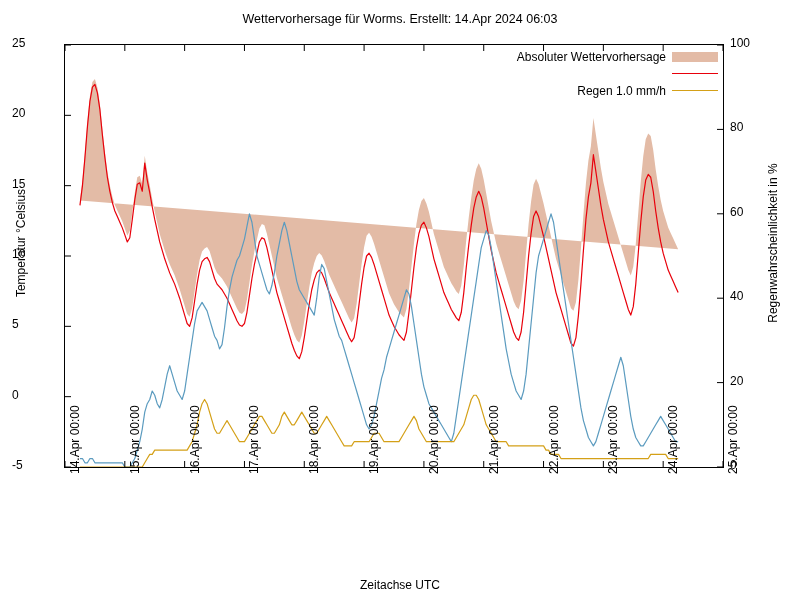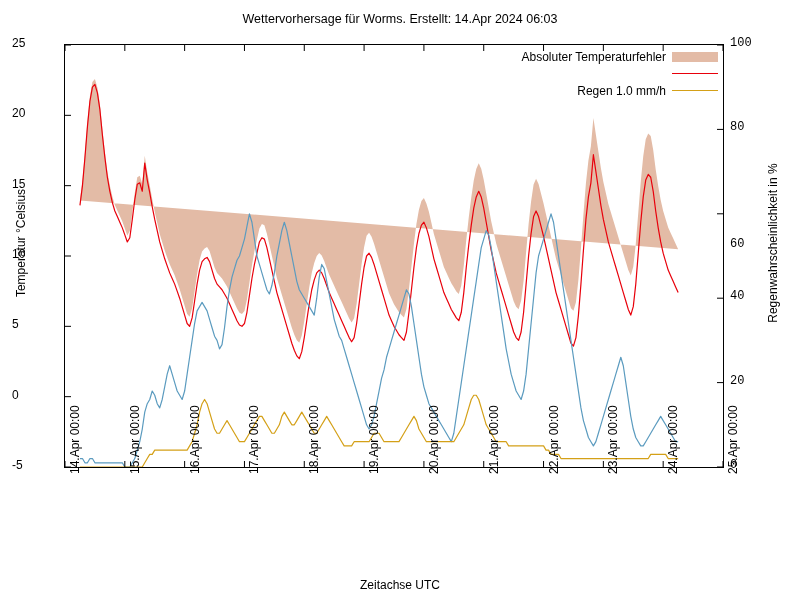--- a/index.html
+++ b/index.html
@@ -77,21 +77,20 @@
     left: 12px;
     transform: translateY(-8px);
   }
   .ytick-right {
     position: absolute;
     font-size: 12px;
     text-align: left;
     width: 44px;
     left: 730px;
     transform: translateY(-8px);
-    font-family: Liberation Mono, monospace;
   }
   .xtick {
     position: absolute;
     font-size: 12px;
     white-space: nowrap;
     transform-origin: left top;
     transform: rotate(-90deg);
   }
   #legend {
     position: absolute;
@@ -198,21 +197,21 @@
       <div class="ytick-left" style="top: 114.333px;">20</div>
       <div class="ytick-left" style="top: 184.667px;">15</div>
       <div class="ytick-left" style="top: 255px;">10</div>
       <div class="ytick-left" style="top: 325.333px;">5</div>
       <div class="ytick-left" style="top: 395.667px;">0</div>
       <div class="ytick-left" style="top: 466px;">-5</div>
     </div>
   <div id="yticks-right">
       <div class="ytick-right" style="top: 44px;">100</div>
       <div class="ytick-right" style="top: 128.4px;">80</div>
-      <div class="ytick-right" style="top: 212.8px; margin-top: 32px;">60</div>
+      <div class="ytick-right" style="top: 212.8px;">60</div>
       <div class="ytick-right" style="top: 297.2px;">40</div>
       <div class="ytick-right" style="top: 381.6px;">20</div>
       <div class="ytick-right" style="top: 466px;">0</div>
     </div>
   <div id="xticks">
       <div class="xtick" style="left: 68px; top: 474px;">14.Apr 00:00</div>
       <div class="xtick" style="left: 127.818px; top: 474px;">15.Apr 00:00</div>
       <div class="xtick" style="left: 187.636px; top: 474px;">16.Apr 00:00</div>
       <div class="xtick" style="left: 247.455px; top: 474px;">17.Apr 00:00</div>
       <div class="xtick" style="left: 307.273px; top: 474px;">18.Apr 00:00</div>
@@ -220,21 +219,21 @@
       <div class="xtick" style="left: 426.909px; top: 474px;">20.Apr 00:00</div>
       <div class="xtick" style="left: 486.727px; top: 474px;">21.Apr 00:00</div>
       <div class="xtick" style="left: 546.545px; top: 474px;">22.Apr 00:00</div>
       <div class="xtick" style="left: 606.364px; top: 474px;">23.Apr 00:00</div>
       <div class="xtick" style="left: 666.182px; top: 474px;">24.Apr 00:00</div>
       <div class="xtick" style="left: 726px; top: 474px;">25.Apr 00:00</div>
     </div>
 
   <div id="legend">
       <div class="legend-row">
-        <span class="legend-label">Absoluter Temperaturfehler</span>
+        <span class="legend-label">Absoluter Wettervorhersage</span>
         <span class="legend-swatch">
           <span class="band" style="background: rgb(227, 187, 166);"></span>
         </span>
       </div>
       <div class="legend-row">
         <span class="legend-swatch">
           <span class="line" style="background: rgb(232, 0, 11);"></span>
         </span>
       </div>
       <div class="legend-row">

